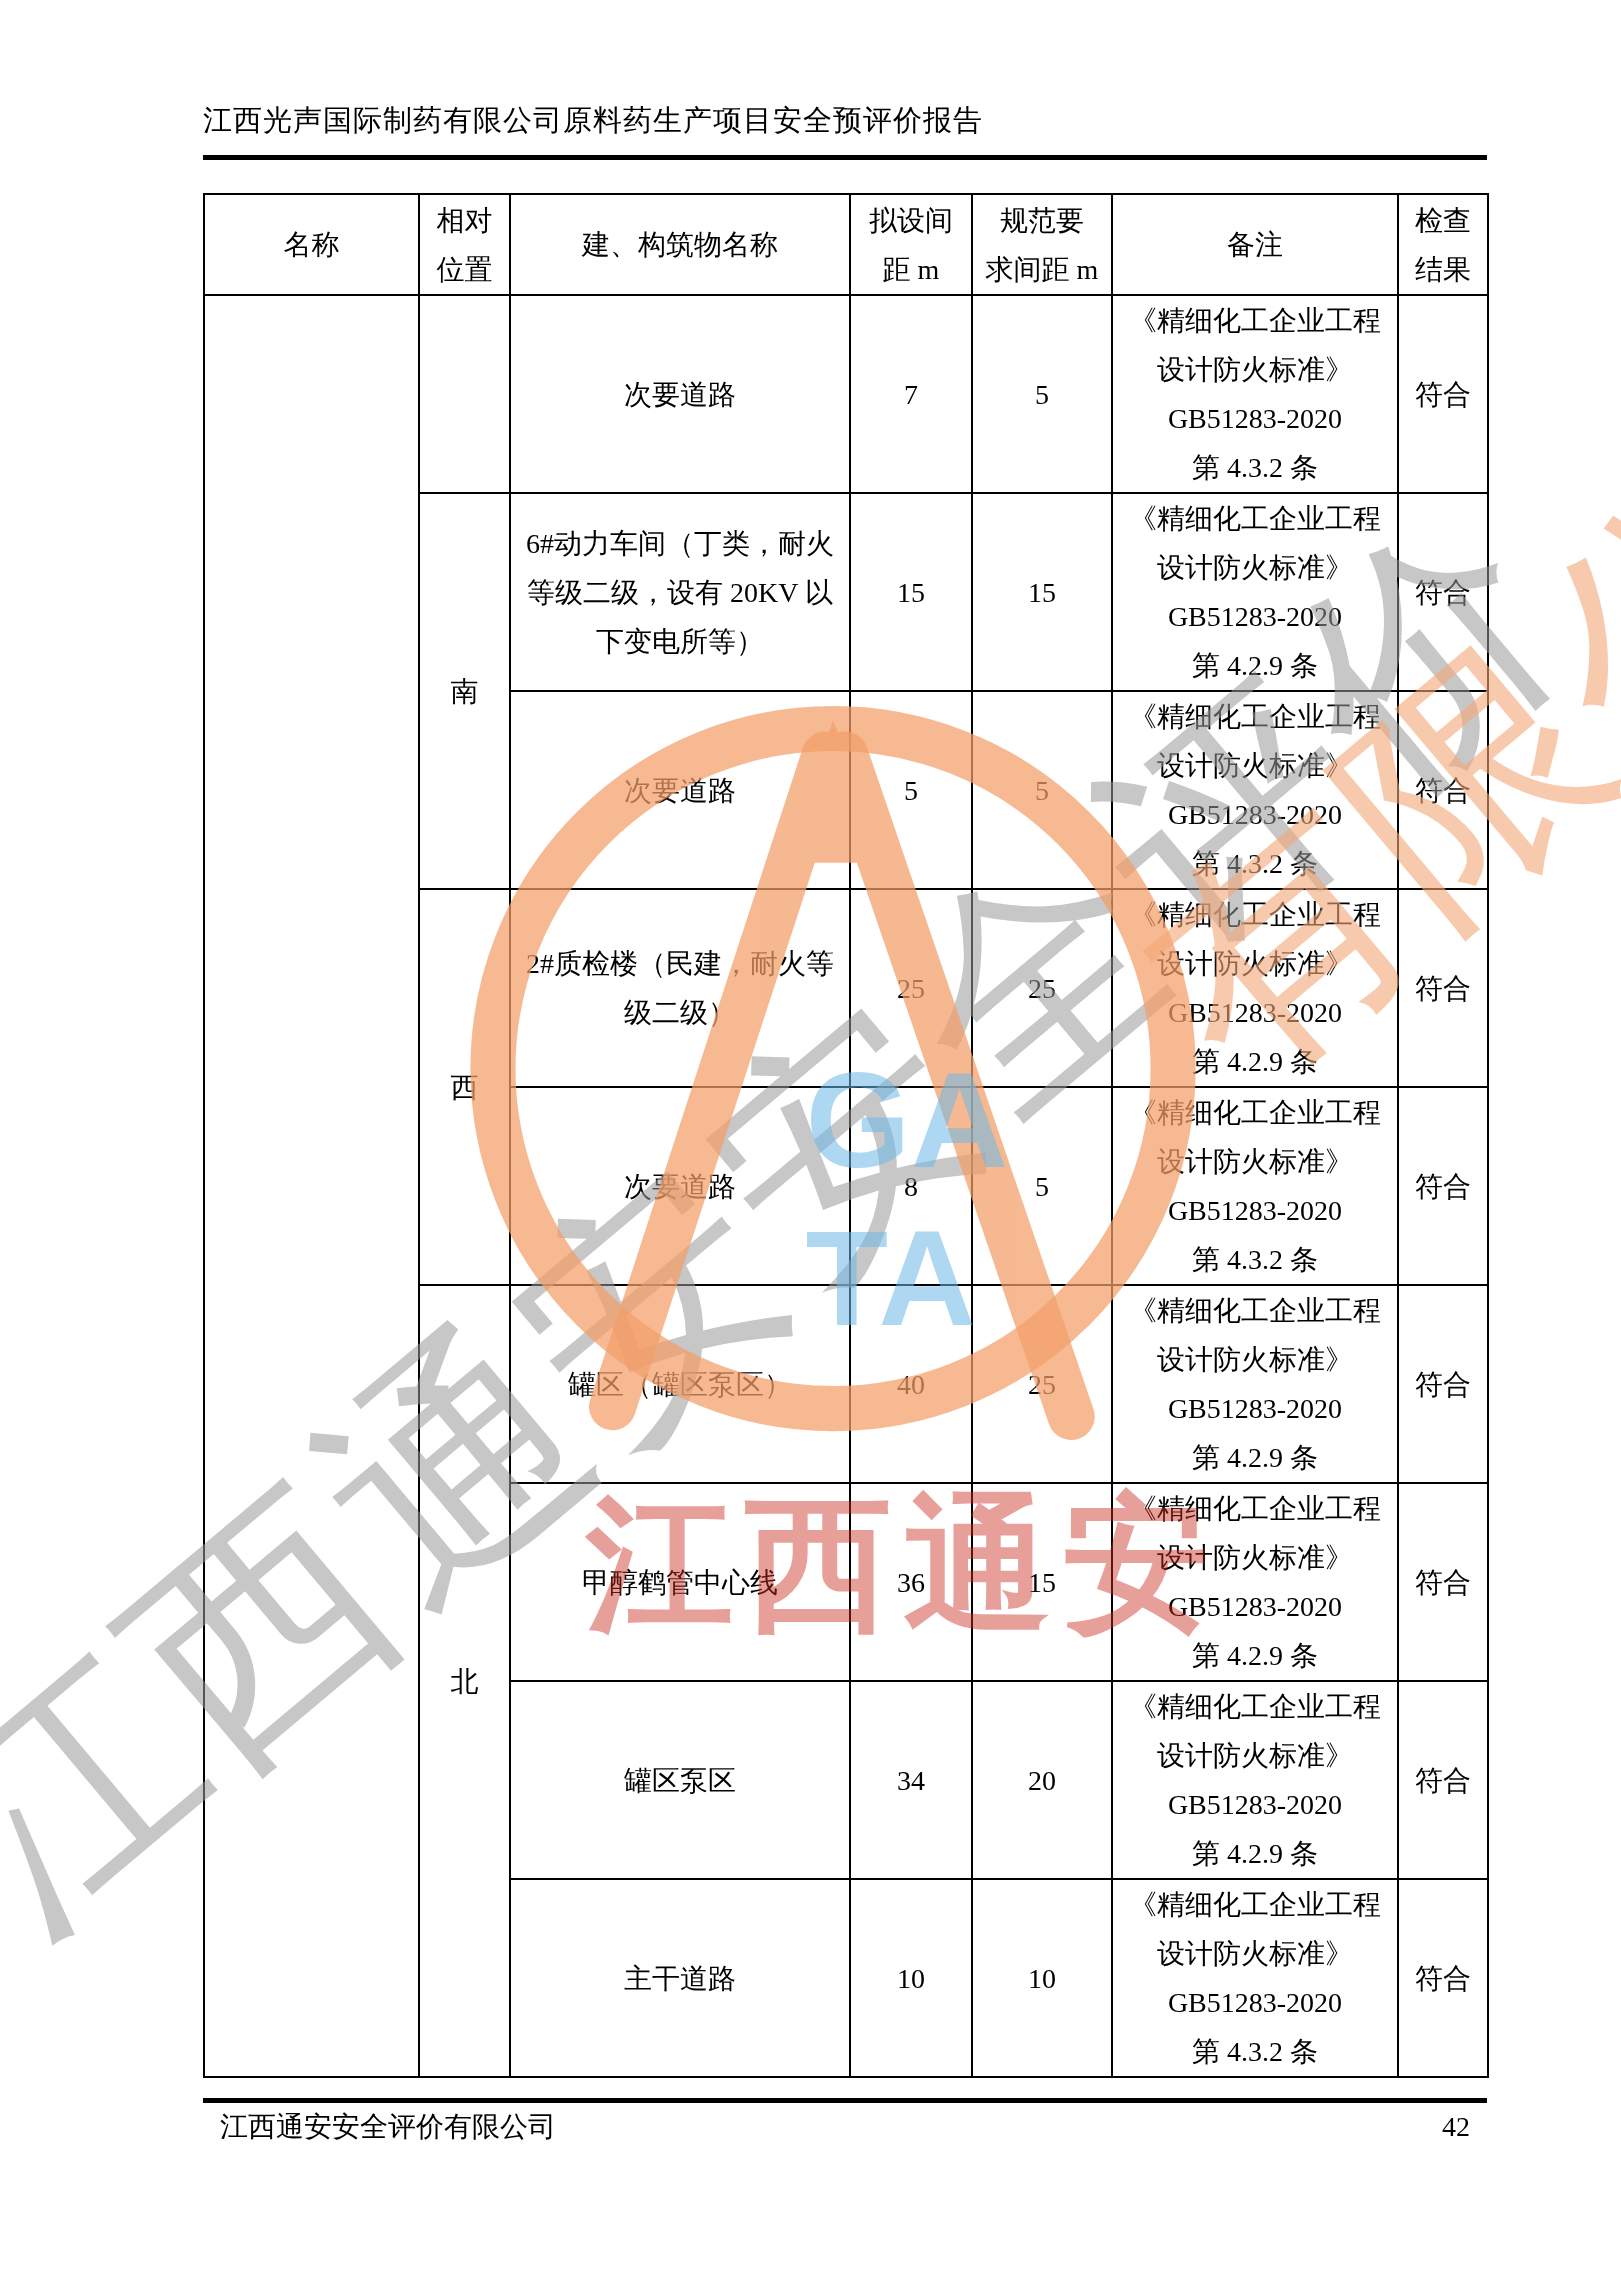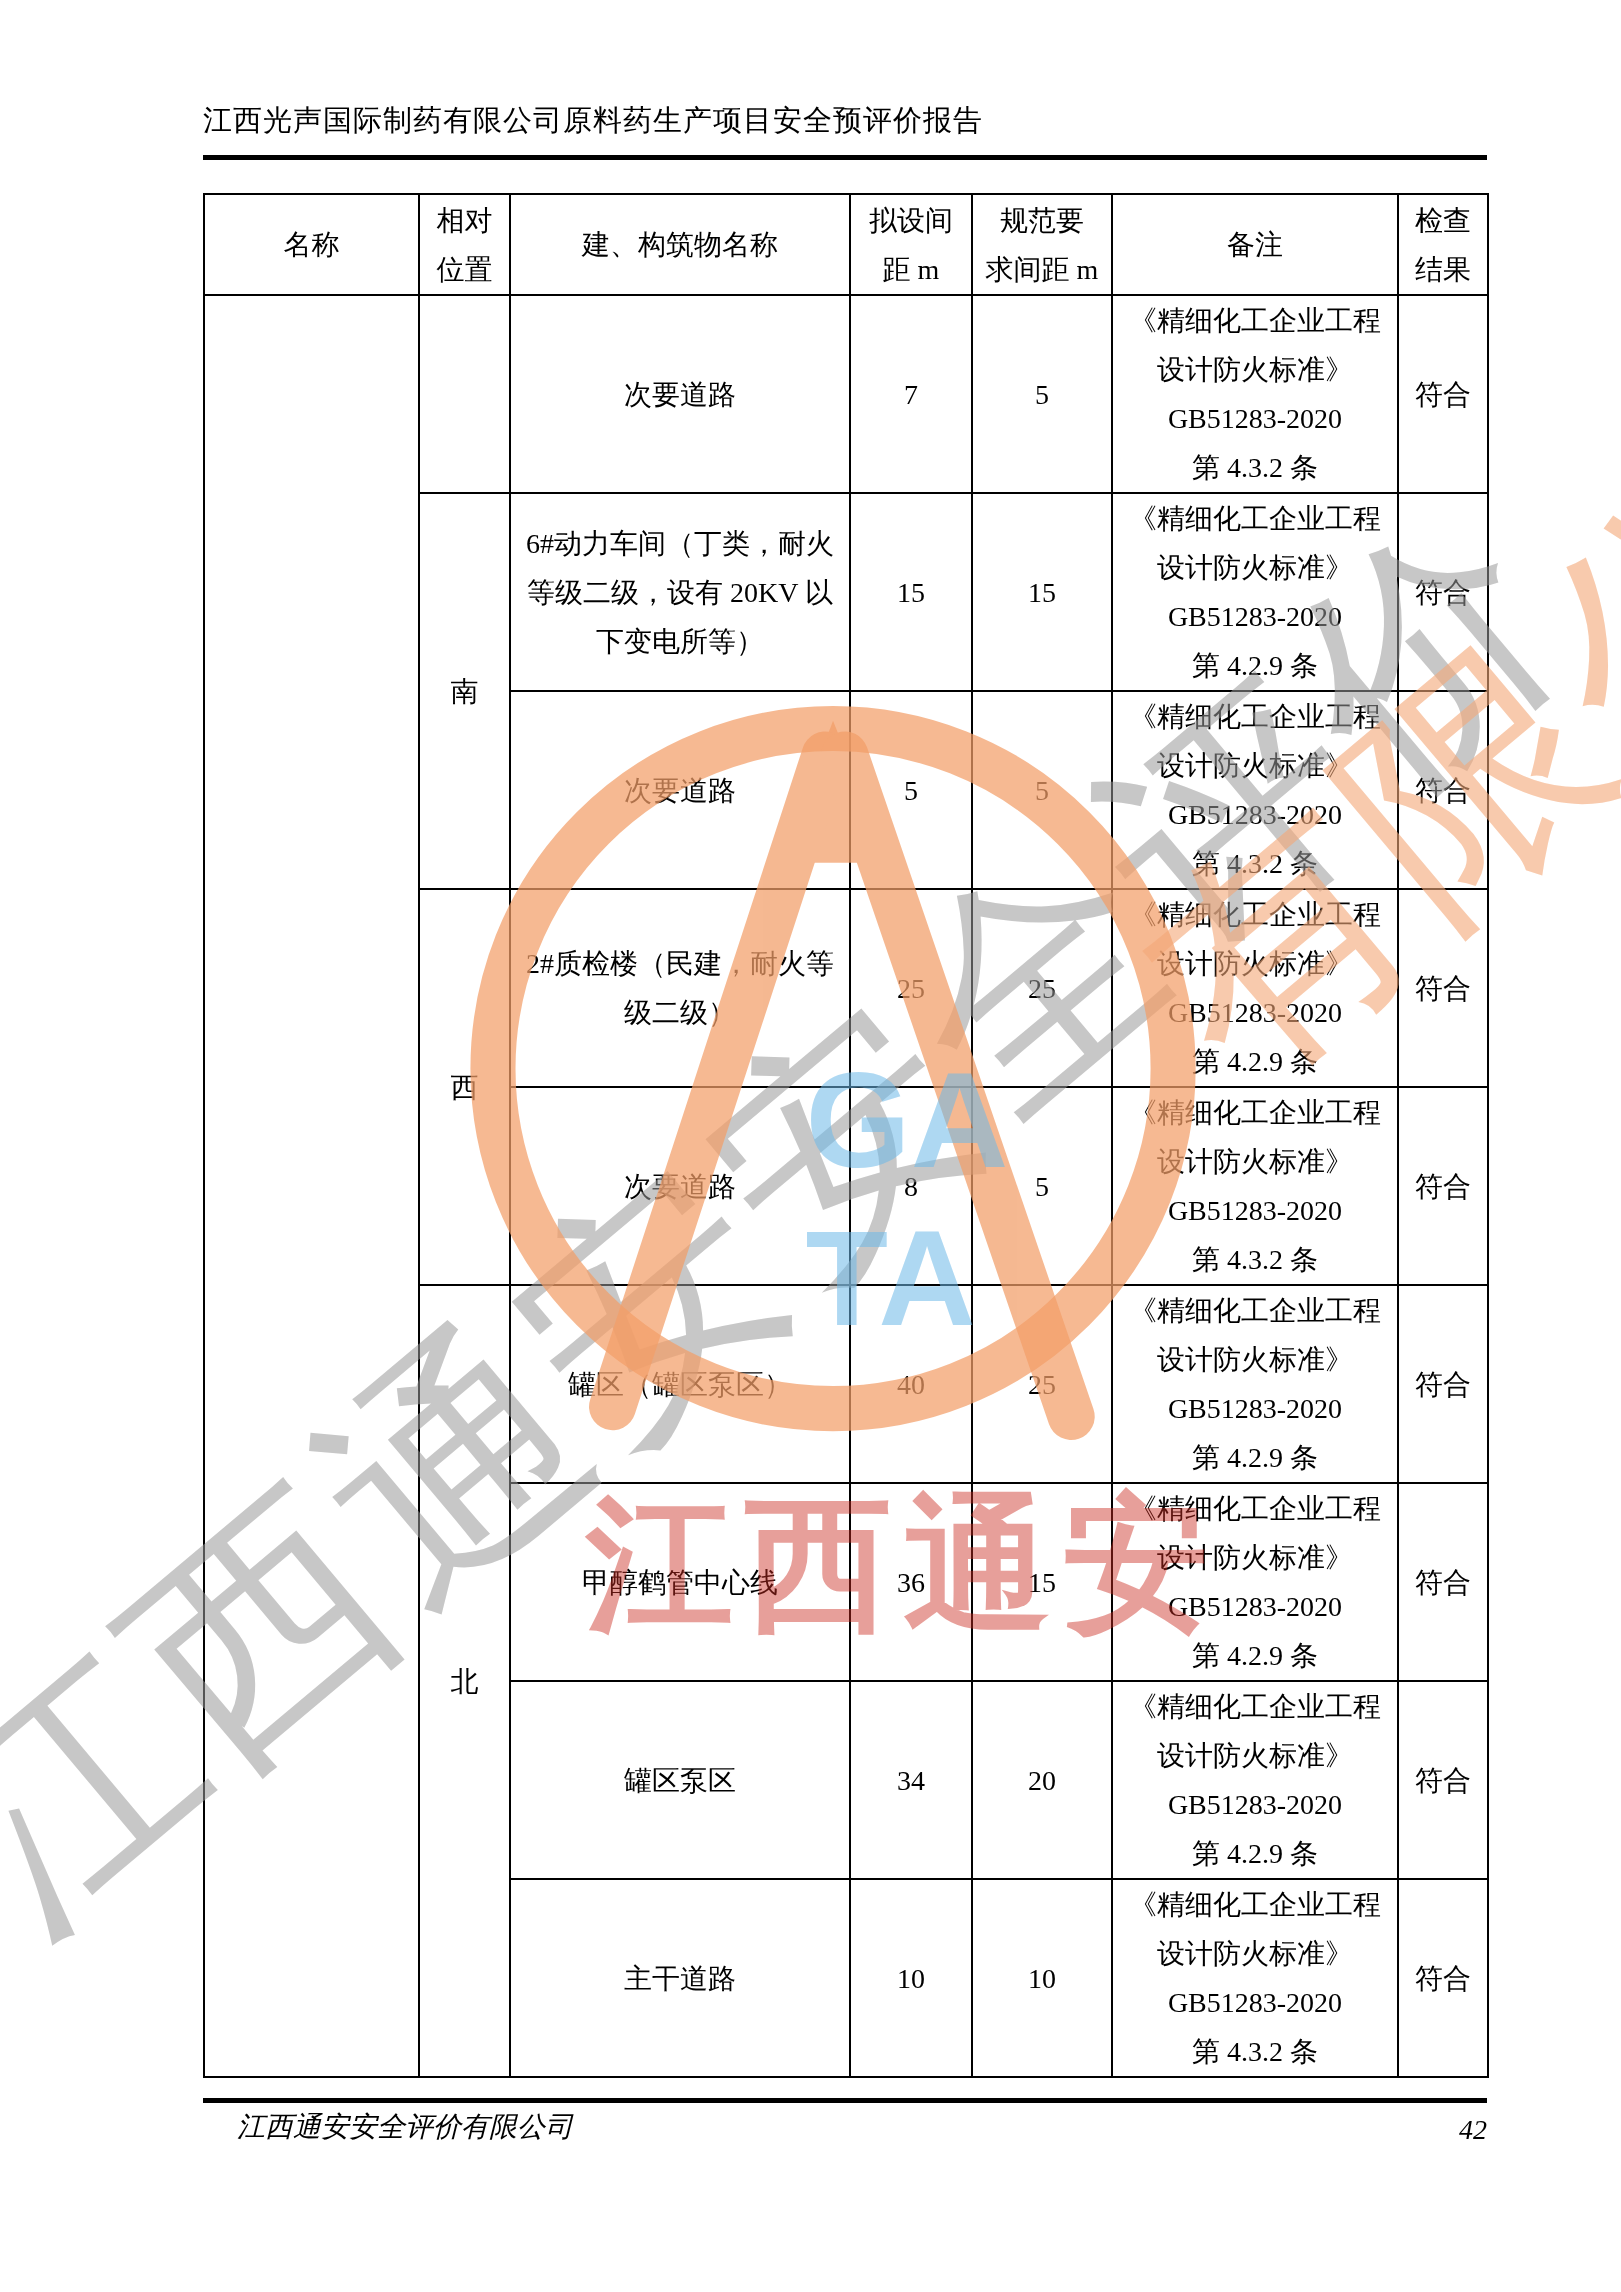--- a/index.html
+++ b/index.html
@@ -44,24 +44,23 @@
     position:absolute;left:0;top:0;width:1621px;height:2293px;
     z-index:5;pointer-events:none;
   }
   .watermark text{font-family:"Liberation Sans","DejaVu Sans",sans-serif;}
   
   .footer-rule{
     position:absolute;left:203px;top:2098px;width:1284px;height:4.9px;
     background:#000;
   }
   .footer-row{
-    position:absolute;left:203px;top:2107px;width:1284px;height:39px;
-    display:flex;align-items:flex-end;
+    position:absolute;left:186px;top:2107px;width:1284px;height:39px;
+    display:flex;align-items:center;
     font-size:28px;
-    font-style:italic;
   }
   .footer-left{flex:1;text-align:left;padding-left:34px;white-space:nowrap;}
   .footer-center{flex:0 0 auto;text-align:center;}
   .footer-right{flex:1;text-align:right;padding-right:15.7px;white-space:nowrap;}
 </style>
 </head>
 <body>
 
 <div class="doc-title">江西光声国际制药有限公司原料药生产项目安全预评价报告</div>
 <div class="header-rule"></div>

